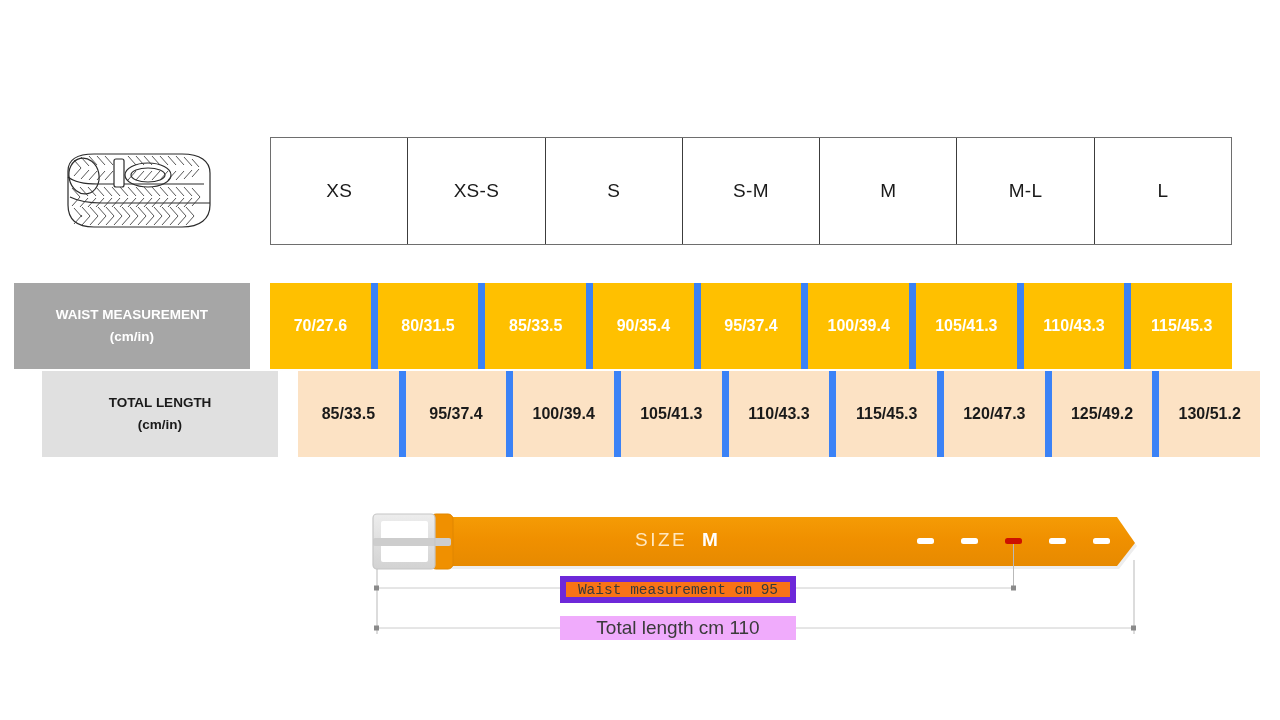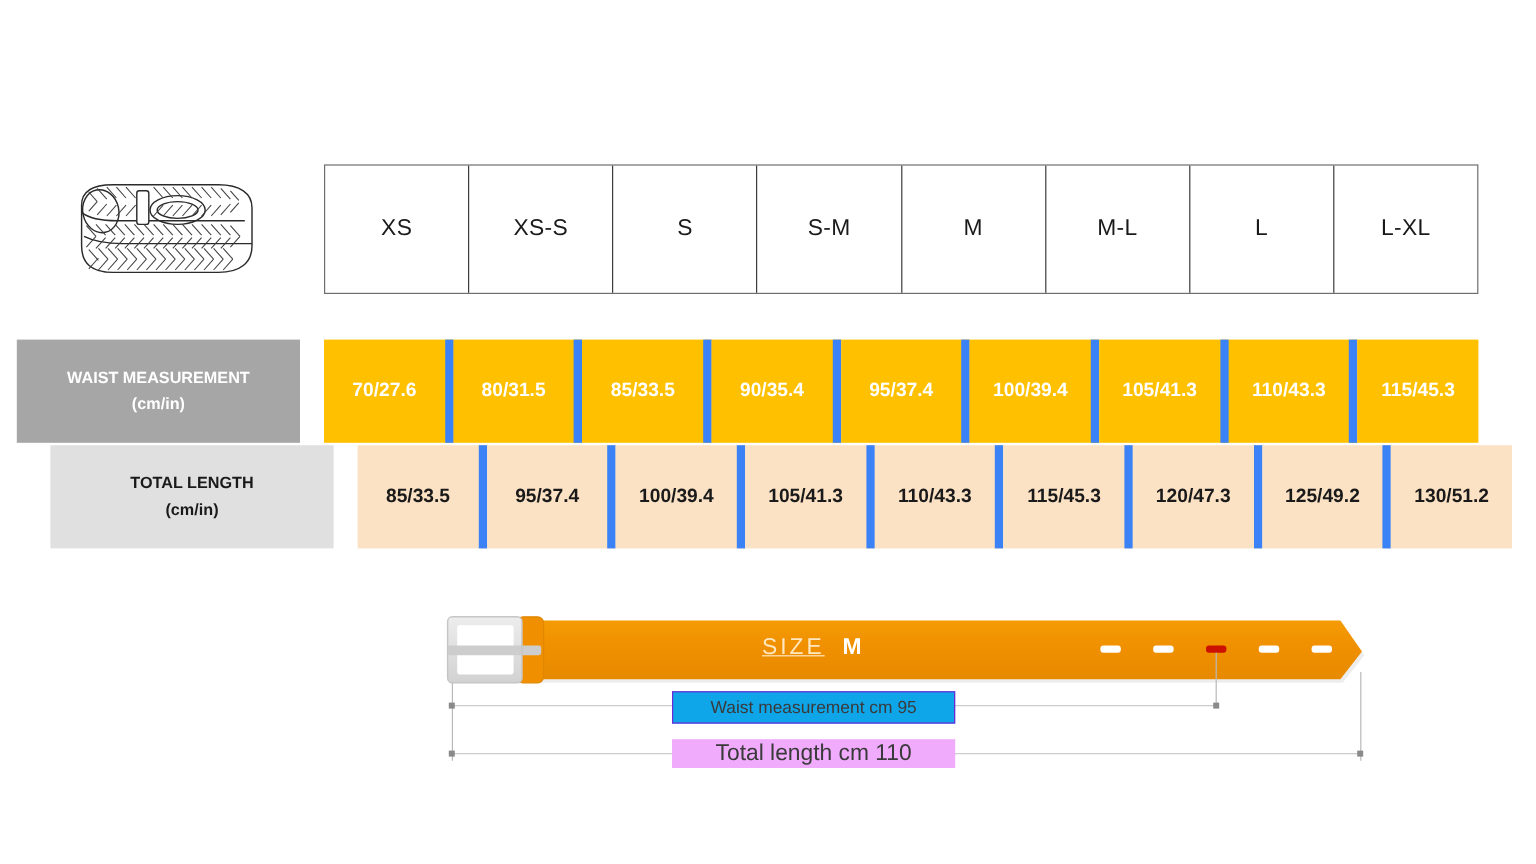--- a/index.html
+++ b/index.html
@@ -116,45 +116,45 @@
     height: 150px;
   }
   .belt-size-text {
     position: absolute;
     left: 635px;
     top: 529px;
     font-size: 19px;
     letter-spacing: 2.5px;
     color: #ffe7bf;
     pointer-events: none;
-    text-decoration: underline;
   }
   .belt-size-value {
     position: absolute;
     left: 702px;
     top: 529px;
     font-size: 19px;
     font-weight: bold;
     color: #ffffff;
     pointer-events: none;
   }
   .dim-box {
     position: absolute;
     left: 560px;
     top: 576px;
     width: 236px;
     height: 27px;
-    border: 1px solid #6d28d9;
-    background: #0ea5e9;
+    border: 6px solid #6d28d9;
+    background: #f97316;
     display: flex;
     align-items: center;
     justify-content: center;
     font-size: 14.5px;
     color: #3a3a3a;
     box-sizing: border-box;
+    font-family: Liberation Mono, monospace;
   }
   .dim-total {
     position: absolute;
     left: 560px;
     top: 616px;
     width: 236px;
     height: 24px;
     background: #f0abfc;
     display: flex;
     align-items: center;
@@ -201,21 +201,20 @@
 </div>
 
 <div class="size-header-row">
   <div class="size-header-cell">XS</div>
   <div class="size-header-cell">XS-S</div>
   <div class="size-header-cell">S</div>
   <div class="size-header-cell">S-M</div>
   <div class="size-header-cell">M</div>
   <div class="size-header-cell">M-L</div>
   <div class="size-header-cell">L</div>
-  <div class="size-header-cell">L-XL</div>
 </div>
 
 <div class="meas-row waist">
   <div class="meas-label waist-label">
     <span>WAIST MEASUREMENT</span>
     <span class="sub">(cm/in)</span>
   </div>
   <div class="meas-cells">
     <div class="meas-cell">70/27.6</div>
     <div class="meas-cell">80/31.5</div>

